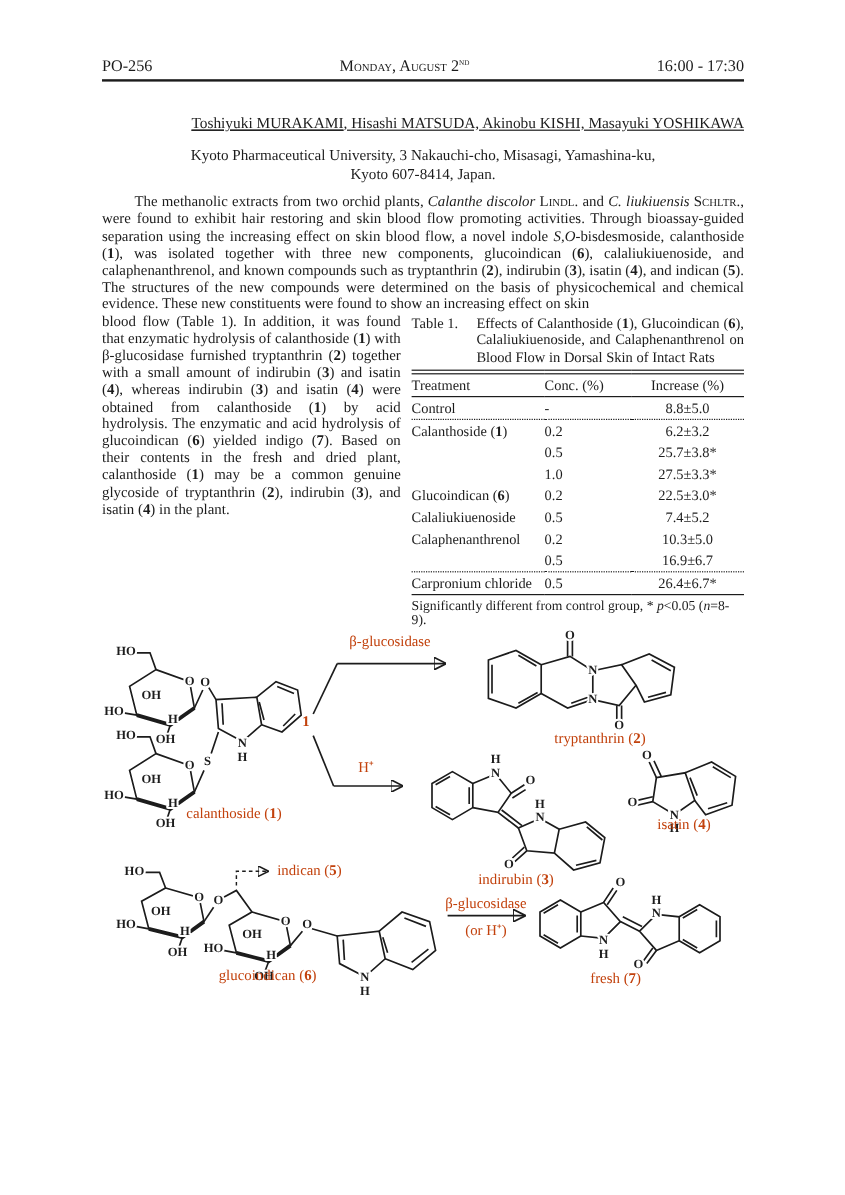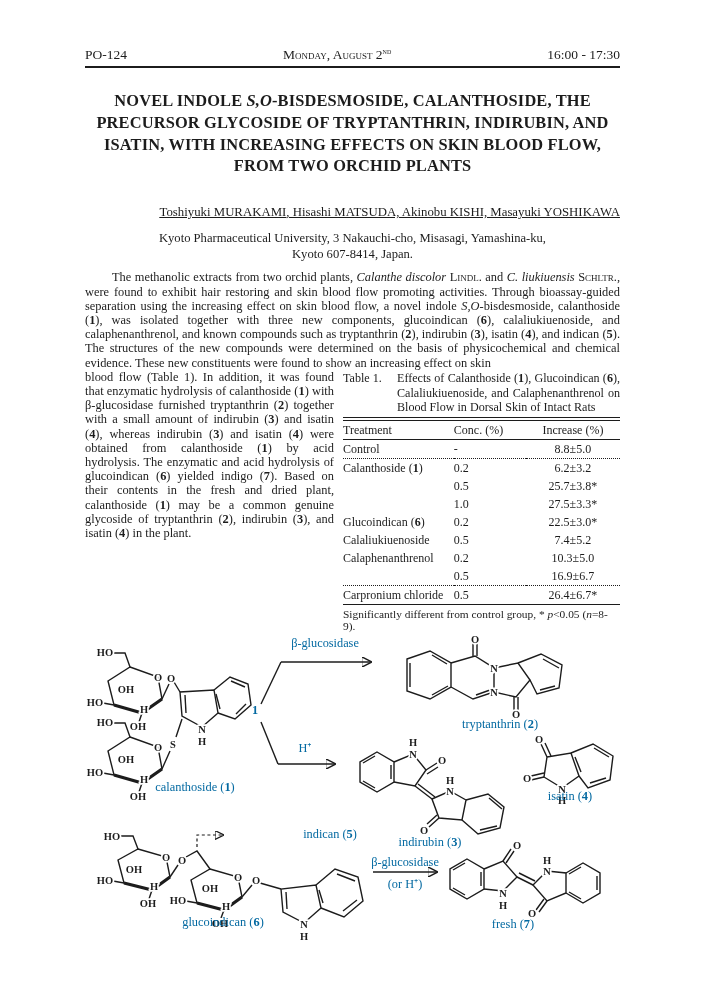--- a/index.html
+++ b/index.html
@@ -31,38 +31,37 @@
   .rs-i{font-style:italic}.rs-b{font-weight:bold}.rs-sc{font-variant:small-caps}
   .rs-u{text-decoration:underline}
   .scheme{position:relative;width:535px;height:312px;margin-top:2px;}
   .ssvg{position:absolute;left:0;top:0;}
   .ssvg path{fill:none;stroke:#1c1c1c;stroke-width:1.4;}
   .ssvg path.bold{stroke-width:3.2;}
   .ssvg path.dash{stroke-dasharray:3 2.6;stroke-width:1.2;}
   .ssvg text{font-family:"Liberation Serif",serif;font-size:10.5px;font-weight:bold;fill:#1c1c1c;
     stroke:#fff;stroke-width:3.4px;paint-order:stroke;stroke-linejoin:round;
     text-anchor:middle;dominant-baseline:central;}
-  .ol{position:absolute;text-align:center;font-size:12.3px;line-height:1.12;color:#0369a1;}
+  .ol{position:absolute;text-align:center;font-size:12.3px;line-height:1.12;color:#c2410c;}
   .ol.cap{font-size:12.4px;}
   .ol.b{font-weight:bold;}
-  .ol.left{text-align:center;margin-left:44px;}
+  .ol.left{text-align:left;}
 </style>
 </head>
 <body>
 
 <div class="sheet">
 
   <div class="hdr">
-    <span>PO-124</span>
+    <span>PO-256</span>
     <span><span class="sc">Monday, August 2</span><span class="sup sc">nd</span></span>
     <span>16:00 - 17:30</span>
   </div>
   <div class="rule"></div>
 
-  <h1 class="title"><span class="rs-n">NOVEL INDOLE </span><span class="rs-i">S,O</span><span class="rs-n">-BISDESMOSIDE, CALANTHOSIDE, THE PRECURSOR GLYCOSIDE OF TRYPTANTHRIN, INDIRUBIN, AND ISATIN, WITH INCREASING EFFECTS ON SKIN BLOOD FLOW, FROM TWO ORCHID PLANTS</span></h1>
 
   <div class="authors"><span class="rs-u">Toshiyuki MURAKAMI</span><span class="rs-n">, Hisashi MATSUDA, Akinobu KISHI, Masayuki YOSHIKAWA</span></div>
 
   <div class="affil">
     <div>Kyoto Pharmaceutical University, 3 Nakauchi-cho, Misasagi, Yamashina-ku,</div>
     <div>Kyoto 607-8414, Japan.</div>
   </div>
 
   <p class="para ind"><span class="rs-n">The methanolic extracts from two orchid plants,  </span><span class="rs-i">Calanthe discolor</span><span class="rs-n"> </span><span class="rs-sc">Lindl.</span><span class="rs-n"> and </span><span class="rs-i">C. liukiuensis</span><span class="rs-n"> </span><span class="rs-sc">Schltr.</span><span class="rs-n">, were found to exhibit hair restoring and skin blood flow promoting activities. Through bioassay-guided separation using the increasing effect on skin blood flow, a novel indole </span><span class="rs-i">S,O</span><span class="rs-n">-bisdesmoside, calanthoside (</span><span class="rs-b">1</span><span class="rs-n">), was isolated together with three new components, glucoindican (</span><span class="rs-b">6</span><span class="rs-n">), calaliukiuenoside, and calaphenanthrenol, and known compounds such as tryptanthrin (</span><span class="rs-b">2</span><span class="rs-n">), indirubin (</span><span class="rs-b">3</span><span class="rs-n">), isatin (</span><span class="rs-b">4</span><span class="rs-n">), and indican (</span><span class="rs-b">5</span><span class="rs-n">).  The structures of the new compounds were determined on the basis of physicochemical and chemical evidence.  These new constituents were found to show an increasing effect on skin</span></p>
 

